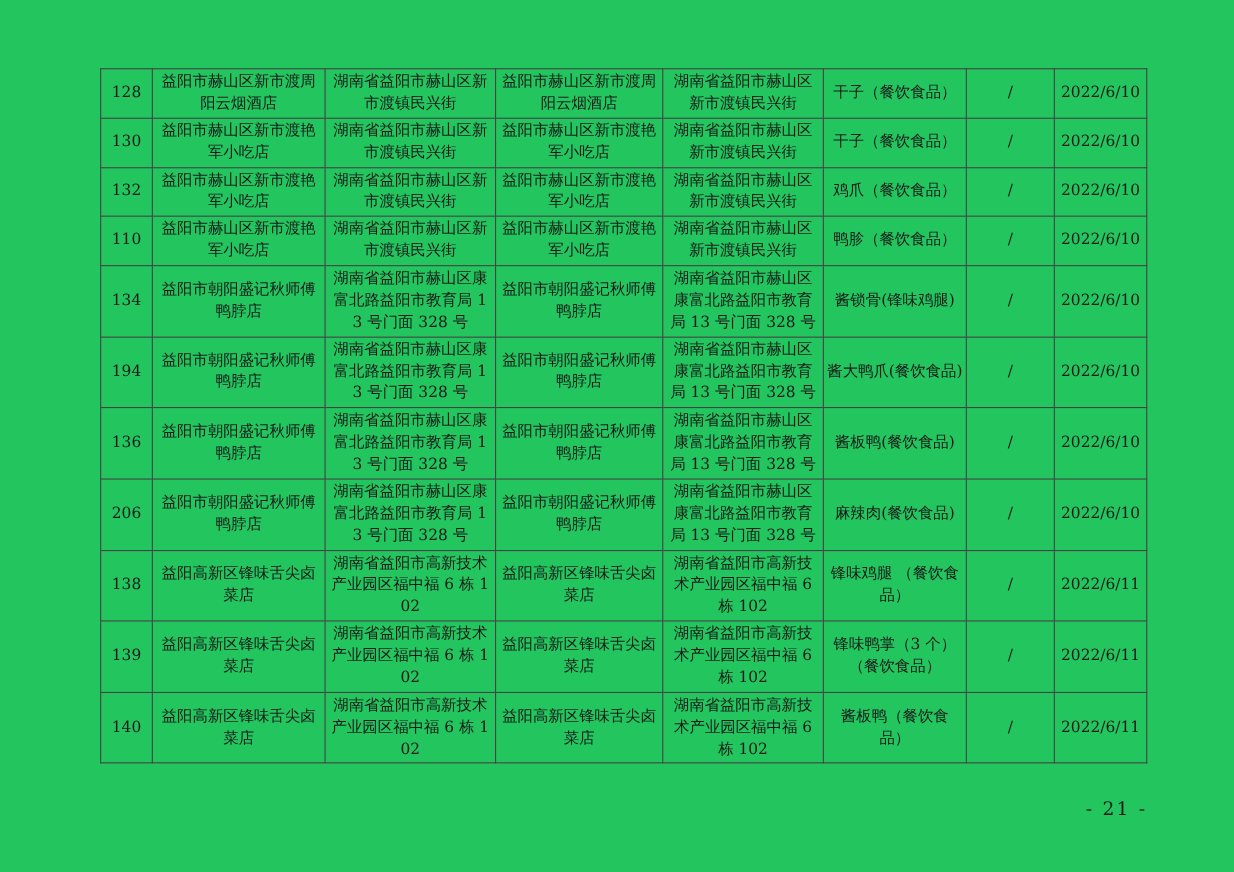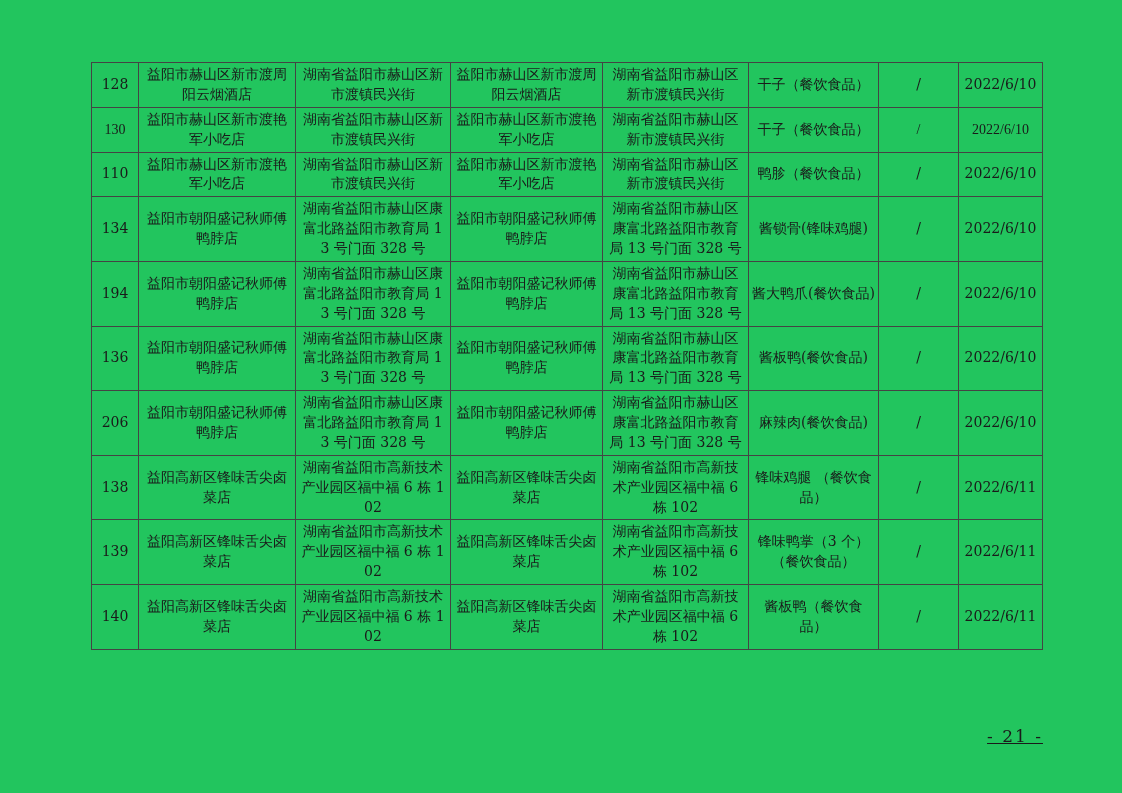--- a/index.html
+++ b/index.html
@@ -40,21 +40,20 @@
   .page-number {
     position: absolute;
     left: 975px;
     top: 726px;
     width: 80px;
     text-align: center;
     font-size: 17px;
     color: #1a1a1a;
     letter-spacing: 2px;
     white-space: nowrap;
-    text-decoration: underline;
   }
 </style>
 </head>
 <body>
 
 <div class="page">
 
   <table class="sampling-table">
     <colgroup>
       <col style="width:47px">
@@ -70,27 +69,37 @@
         <tr style="height: 40px;">
           <td class="c0">128</td>
           <td class="c1">益阳市赫山区新市渡周阳云烟酒店</td>
           <td class="c2">湖南省益阳市赫山区新市渡镇民兴街</td>
           <td class="c3">益阳市赫山区新市渡周阳云烟酒店</td>
           <td class="c4">湖南省益阳市赫山区新市渡镇民兴街</td>
           <td class="c5">干子（餐饮食品）</td>
           <td class="c6">/</td>
           <td class="c7">2022/6/10</td>
         </tr>
-        <tr style="height: 40px; font-family: Liberation Serif, serif;">
+        <tr style="height: 40px;">
           <td class="c0">130</td>
           <td class="c1">益阳市赫山区新市渡艳军小吃店</td>
           <td class="c2">湖南省益阳市赫山区新市渡镇民兴街</td>
           <td class="c3">益阳市赫山区新市渡艳军小吃店</td>
           <td class="c4">湖南省益阳市赫山区新市渡镇民兴街</td>
           <td class="c5">干子（餐饮食品）</td>
+          <td class="c6">/</td>
+          <td class="c7">2022/6/10</td>
+        </tr>
+        <tr style="height: 40px;">
+          <td class="c0">132</td>
+          <td class="c1">益阳市赫山区新市渡艳军小吃店</td>
+          <td class="c2">湖南省益阳市赫山区新市渡镇民兴街</td>
+          <td class="c3">益阳市赫山区新市渡艳军小吃店</td>
+          <td class="c4">湖南省益阳市赫山区新市渡镇民兴街</td>
+          <td class="c5">鸡爪（餐饮食品）</td>
           <td class="c6">/</td>
           <td class="c7">2022/6/10</td>
         </tr>
         <tr style="height: 41px;">
           <td class="c0">110</td>
           <td class="c1">益阳市赫山区新市渡艳军小吃店</td>
           <td class="c2">湖南省益阳市赫山区新市渡镇民兴街</td>
           <td class="c3">益阳市赫山区新市渡艳军小吃店</td>
           <td class="c4">湖南省益阳市赫山区新市渡镇民兴街</td>
           <td class="c5">鸭胗（餐饮食品）</td>

